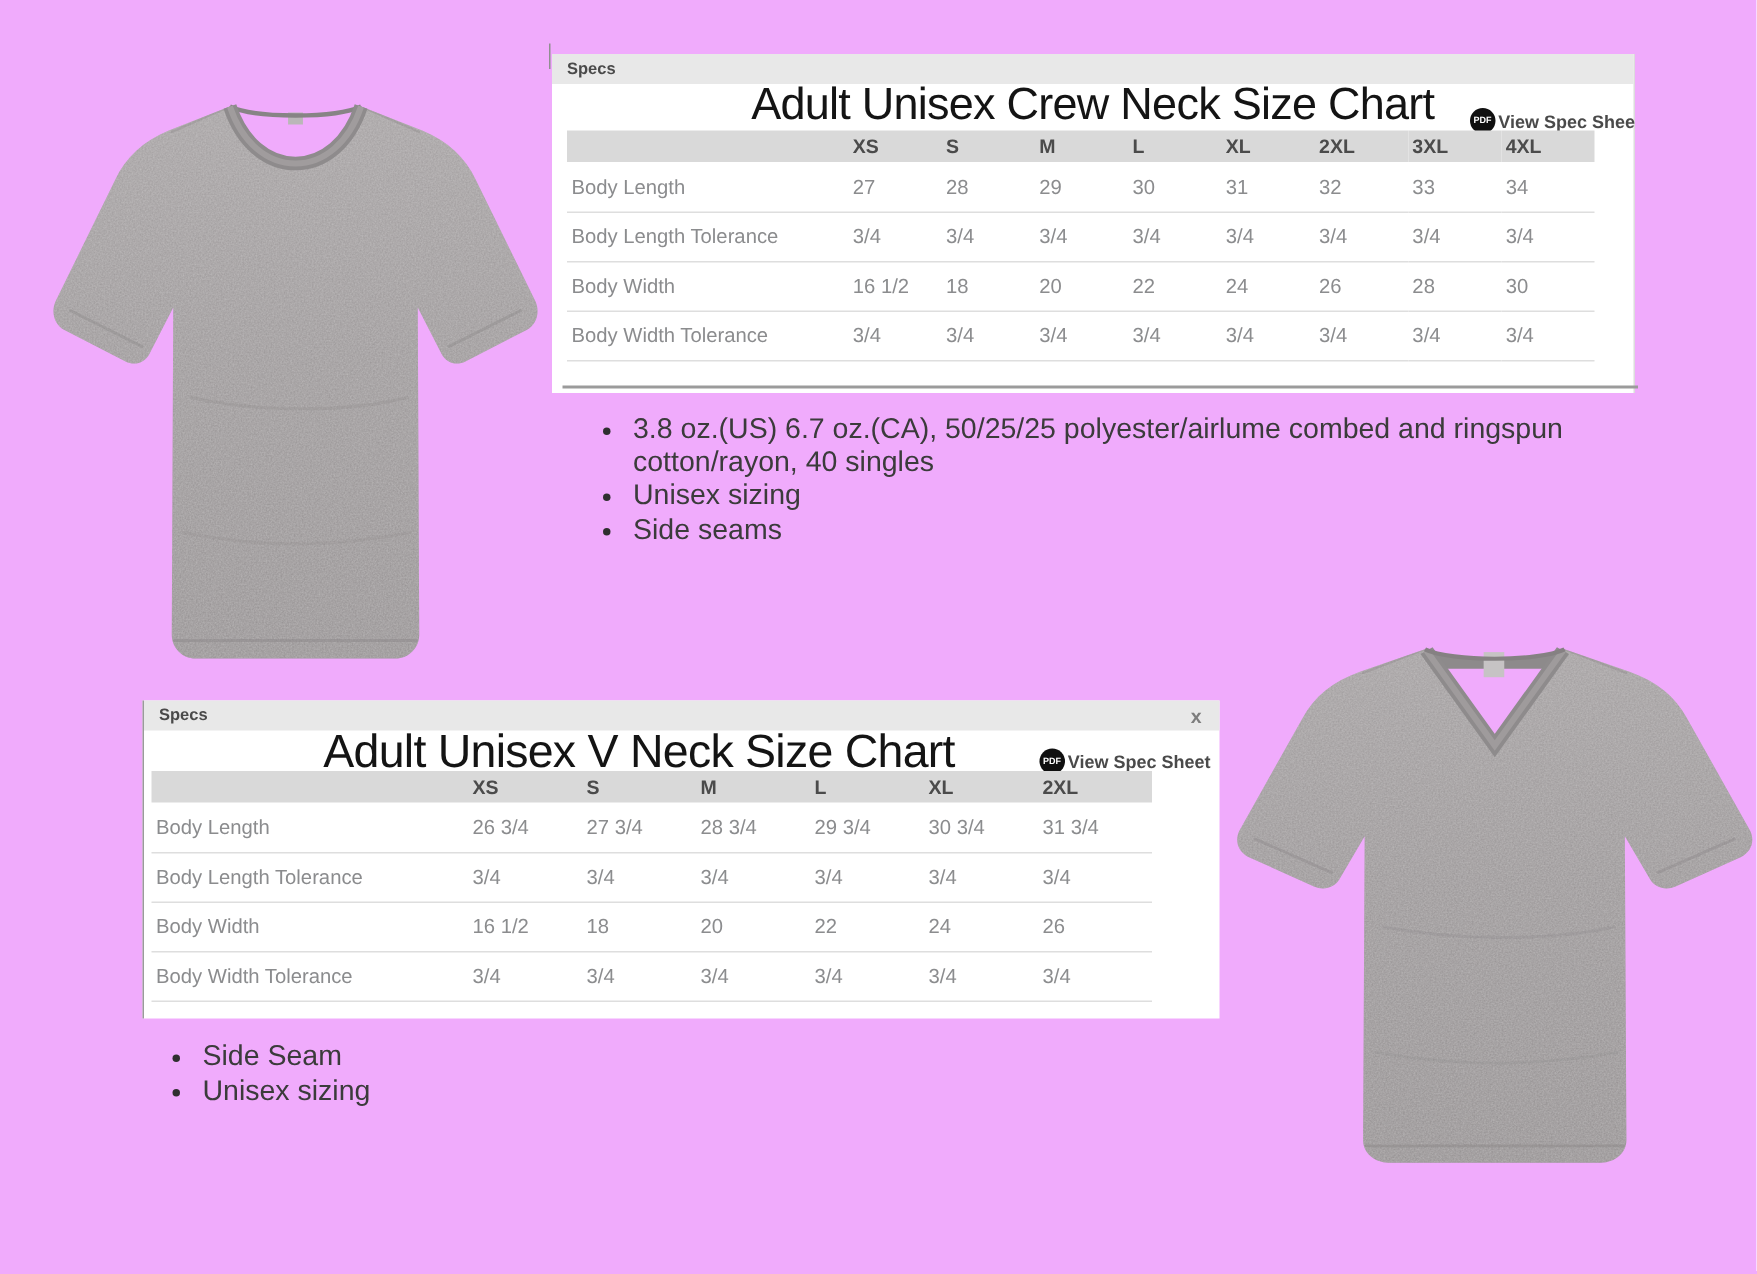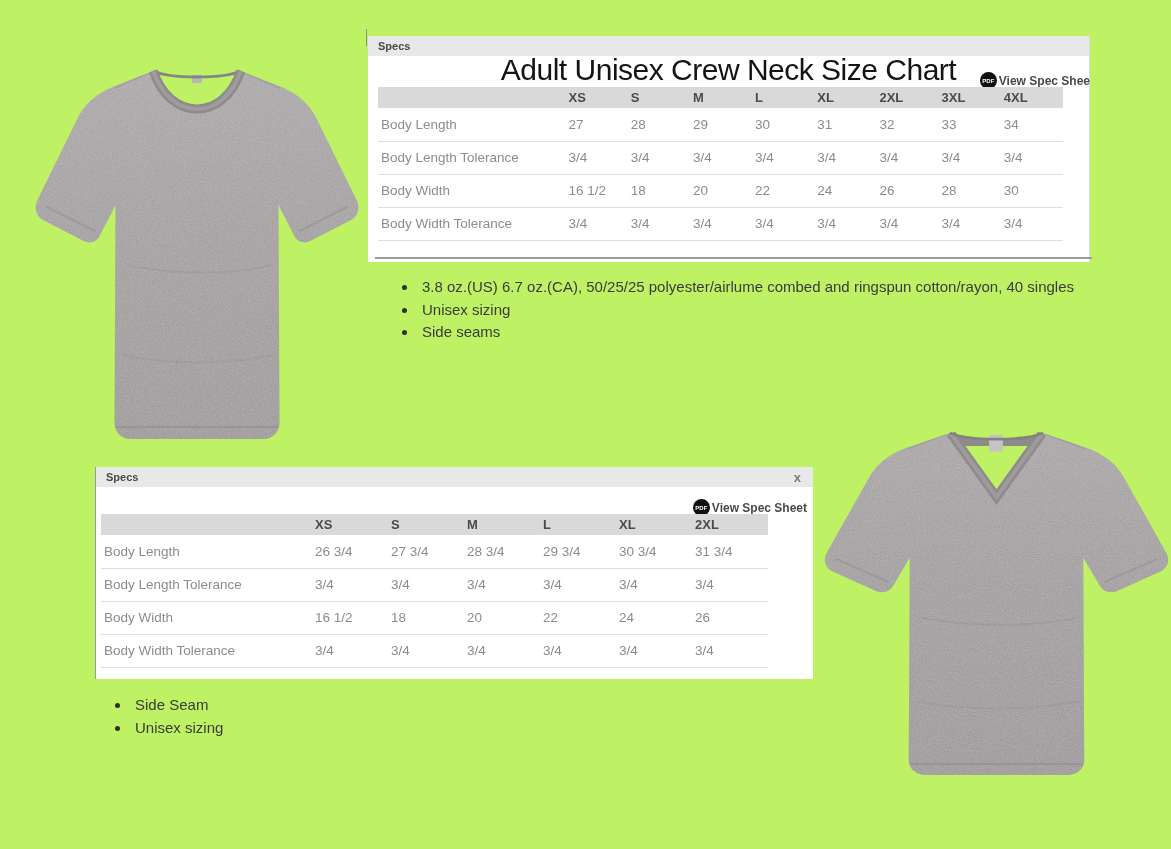--- a/index.html
+++ b/index.html
@@ -1,18 +1,18 @@
 <!DOCTYPE html>
 <html><head>
 <meta charset="utf-8">
 <style>
   * { margin:0; padding:0; box-sizing:border-box; }
   html,body { background:#ffffff; }
   .page {
-    position:relative; width:1171px; height:849px; background:#bef264;
+    position:relative; width:1171px; height:849px; background:#f0abfc;
     font-family:"Liberation Sans", sans-serif; overflow:hidden;
   }
 
   
   .shirt { position:absolute; }
   .shirt-crew  { left:33px;  top:55px;  width:328px; height:400px; }
   .shirt-vneck { left:822px; top:418px; width:349px; height:372px; }
 
   
   .panel { position:absolute; background:#ffffff; }
@@ -64,21 +64,21 @@
     font-size:13.5px; color:#8b8c8e; text-align:left; padding-left:3px; vertical-align:middle;
   }
 
   .crew-thick-line { position:absolute; left:375px; top:257px; width:717px; height:2px; background:#9b9b9b; }
   .crew-corner-tick { position:absolute; left:366px; top:29px; width:1px; height:17px; background:#8f8f8f; }
 
   ul.spec-bullets { position:absolute; list-style:none; }
   .bullets-crew  { left:399px; top:276px; width:690px; }
   .bullets-vneck { left:112px; top:694px; width:562px; }
   ul.spec-bullets li {
-    position:relative; padding-left:23px; font-size:15px; color:#3b3b3b;
+    position:relative; padding-left:23px; font-size:19px; color:#3b3b3b;
     line-height:21.5px; margin-bottom:1px;
   }
   ul.spec-bullets li::before {
     content:""; position:absolute; left:3px; top:9px; width:5px; height:5px;
     border-radius:50%; background:#2f2f2f;
   }
 </style>
 </head>
 <body>
 
@@ -193,20 +193,21 @@
       <li>3.8 oz.(US) 6.7 oz.(CA), 50/25/25  polyester/airlume combed and ringspun cotton/rayon, 40 singles</li>
       <li>Unisex sizing</li>
       <li>Side seams</li>
     </ul>
 
   <section class="panel panel-vneck">
     <header class="specs-bar">
       <span>Specs</span>
       <span class="close-x">x</span>
     </header>
+    <h1 class="chart-title">Adult Unisex V Neck Size Chart</h1>
     <a class="spec-link">
       <span class="pdf-icon">PDF</span>
       <span>View Spec Sheet</span>
     </a>
     <table class="size-table">
         <thead>
           <tr>
             <th></th>
             <th>XS</th>
             <th>S</th>

